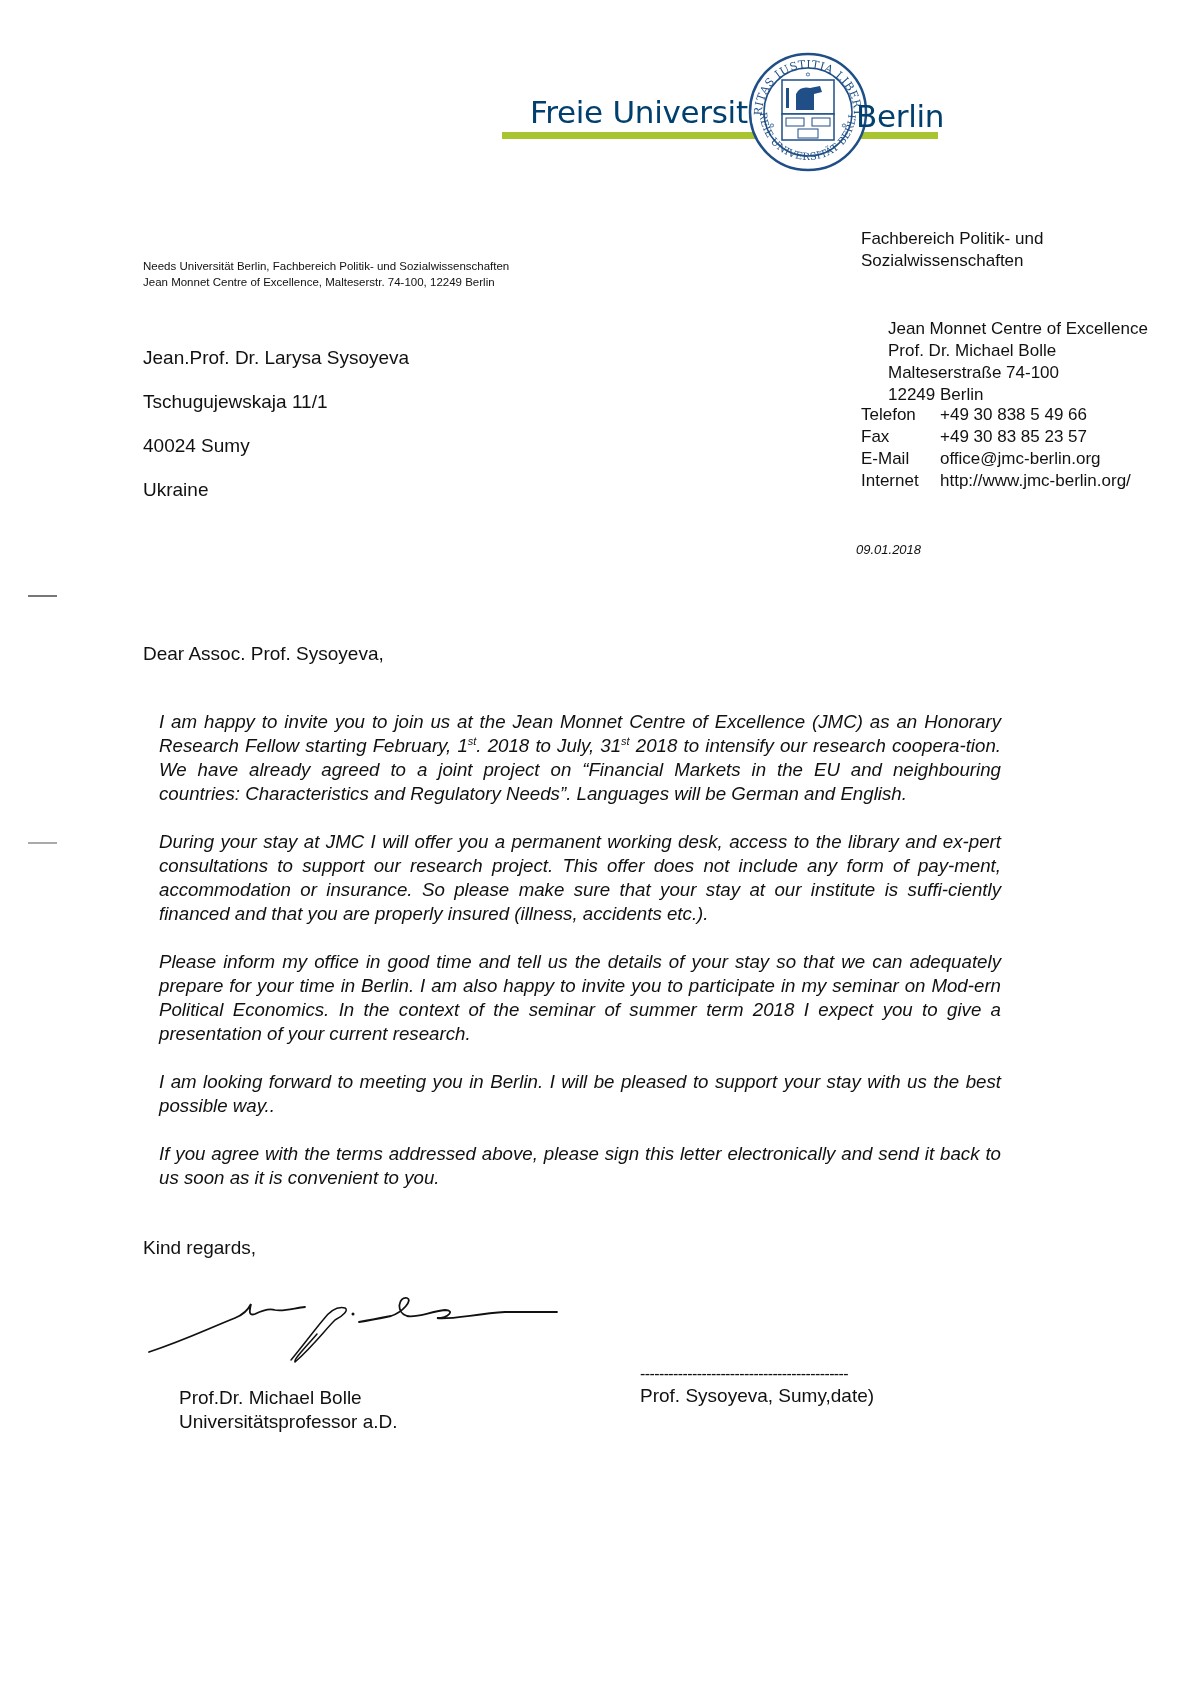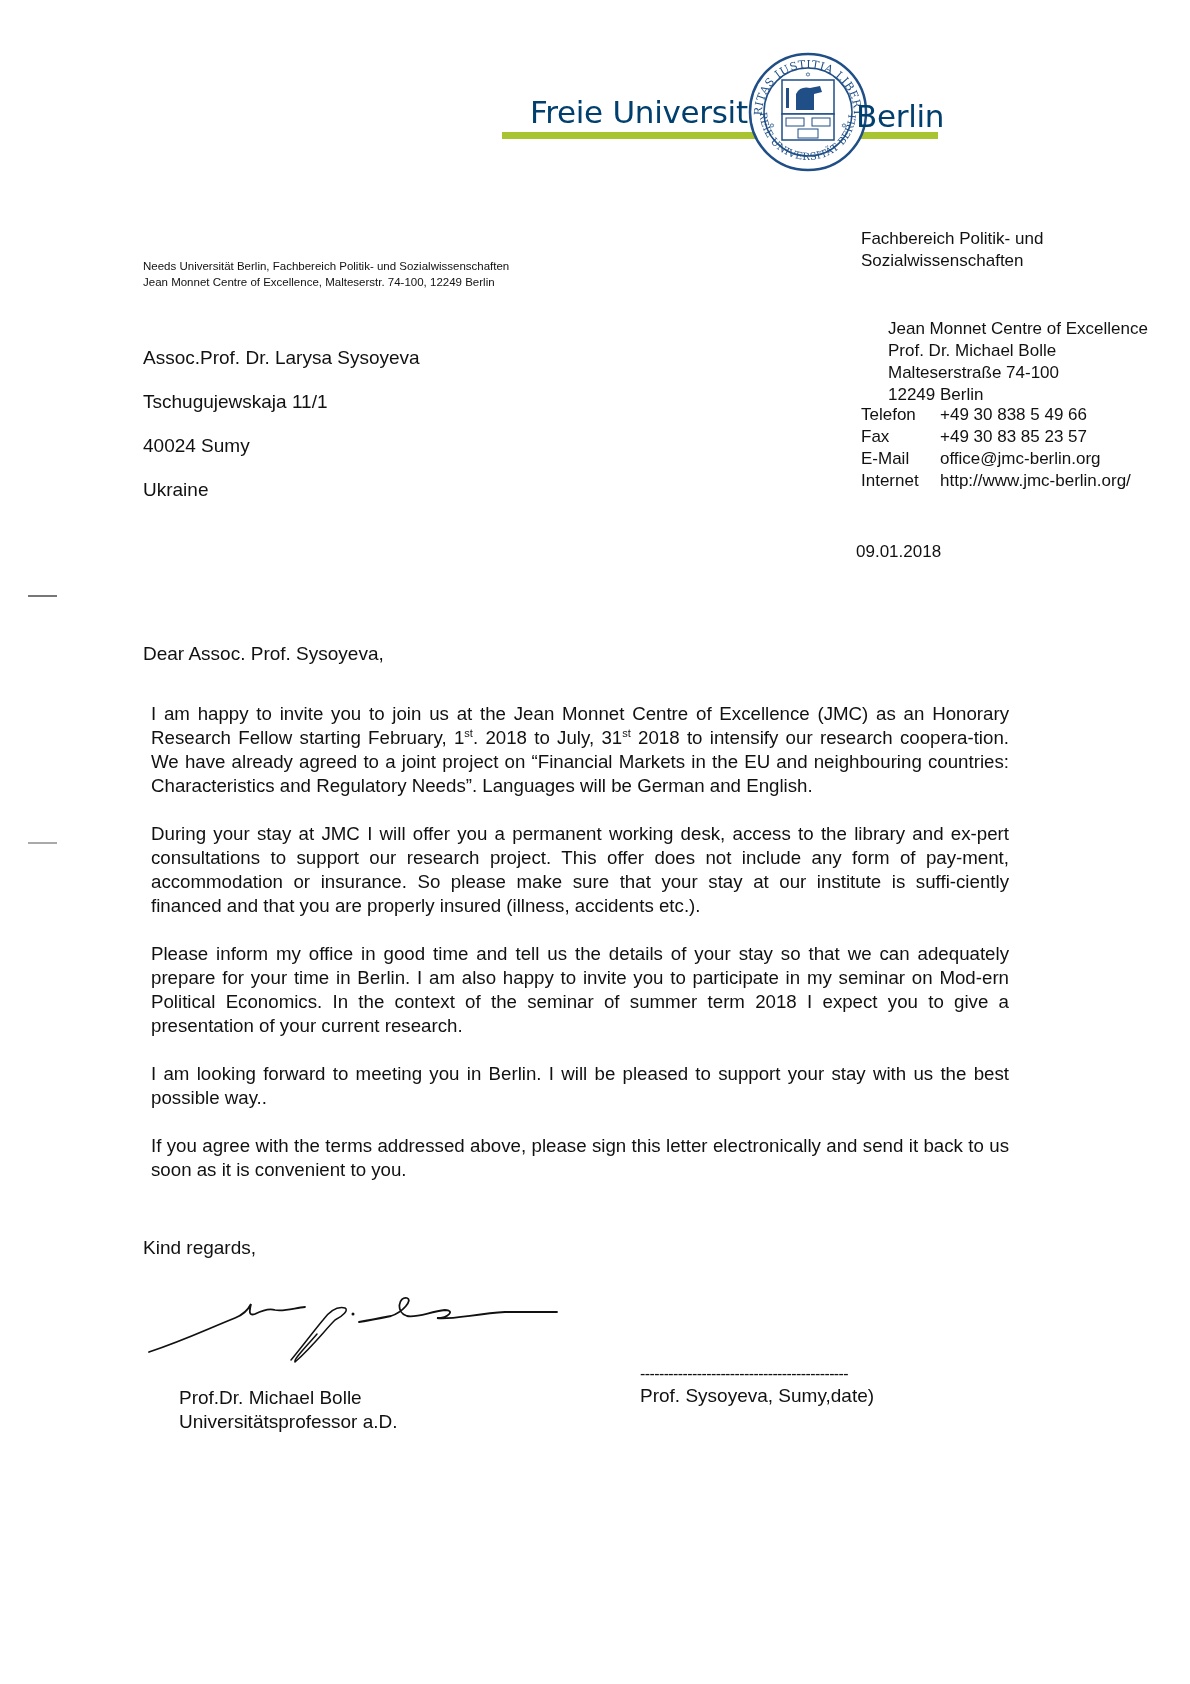--- a/index.html
+++ b/index.html
@@ -7,21 +7,21 @@
          font-family: "Liberation Sans", sans-serif; color: #111; }
   .abs { position: absolute; }
   .logo-text { font-family: "DejaVu Sans", sans-serif; color: #003f6e; font-size: 31px; letter-spacing: -0.3px; }
   .green-bar { background: #a8c431; }
   .sender-line { font-size: 11.5px; line-height: 16px; color: #111; white-space: nowrap; }
   .right-block { font-size: 17px; line-height: 22px; white-space: nowrap; margin-top: 24px; }
   .contact-row { display: flex; font-size: 17px; line-height: 22px; }
   .contact-label { width: 79px; }
   .recipient { font-size: 19px; white-space: nowrap; }
   .body-text { left: 143px; width: 874px; font-size: 18.7px; line-height: 24px; text-align: justify; }
-  .body-text p { margin: 8px; }
+  .body-text p { margin: 16px; font-style: italic; }
   .fold { background: #777; height: 1.5px; }
   sup { font-size: 11px; line-height: 0; }
   .signoff { font-size: 19px; line-height: 24px; white-space: nowrap; }
 </style>
 </head>
 <body>
 
 <div class="abs logo-text" style="left:505px; top:94px;margin-left:25px;">Freie Universität</div>
 <div class="abs green-bar" style="left:502px; top:132px; width:436px; height:7px;"></div>
 <div class="abs" style="left:748px; top:52px; width:120px; height:120px;">
@@ -81,26 +81,26 @@
   <div class="contact-row">
     <span class="contact-label">E-Mail</span>
     <span>office@jmc-berlin.org</span>
   </div>
   <div class="contact-row">
     <span class="contact-label">Internet</span>
     <span>http://www.jmc-berlin.org/</span>
   </div>
 </div>
 
-<div class="abs recipient" style="left:143px; top:347px;">Assoc.Prof. Dr. Larysa Sysoyeva</div>
+<div class="abs recipient" style="left:143px; top:347px;">Jean.Prof. Dr. Larysa Sysoyeva</div>
 <div class="abs recipient" style="left:143px; top:391px;">Tschugujewskaja 11/1</div>
 <div class="abs recipient" style="left:143px; top:435px;">40024 Sumy</div>
 <div class="abs recipient" style="left:143px; top:479px;">Ukraine</div>
 
-<div class="abs" style="left:856px; top:542px; font-size:17px;">09.01.2018</div>
+<div class="abs" style="left:856px; top:542px; font-size:13px;font-style:italic;">09.01.2018</div>
 
 <div class="abs fold" style="left:28px; top:595px; width:29px;"></div>
 <div class="abs fold" style="left:28px; top:842px; width:29px; background:#aaa;"></div>
 
 <div class="abs" style="left:143px; top:643px; font-size:19px;">Dear Assoc. Prof. Sysoyeva,</div>
 
 <div class="abs body-text" style="top:694px;">
   <p><span>I am happy to invite you to join us at the Jean Monnet Centre of Excellence (JMC) as an Honorary Research Fellow starting February, 1</span><sup>st</sup><span>. 2018 to July, 31</span><sup>st</sup><span> 2018 to intensify our research coopera-tion. We have already agreed to a joint project on “Financial Markets in the EU and neighbouring countries: Characteristics and Regulatory Needs”. Languages will be German and English.</span></p>
 </div>
 

